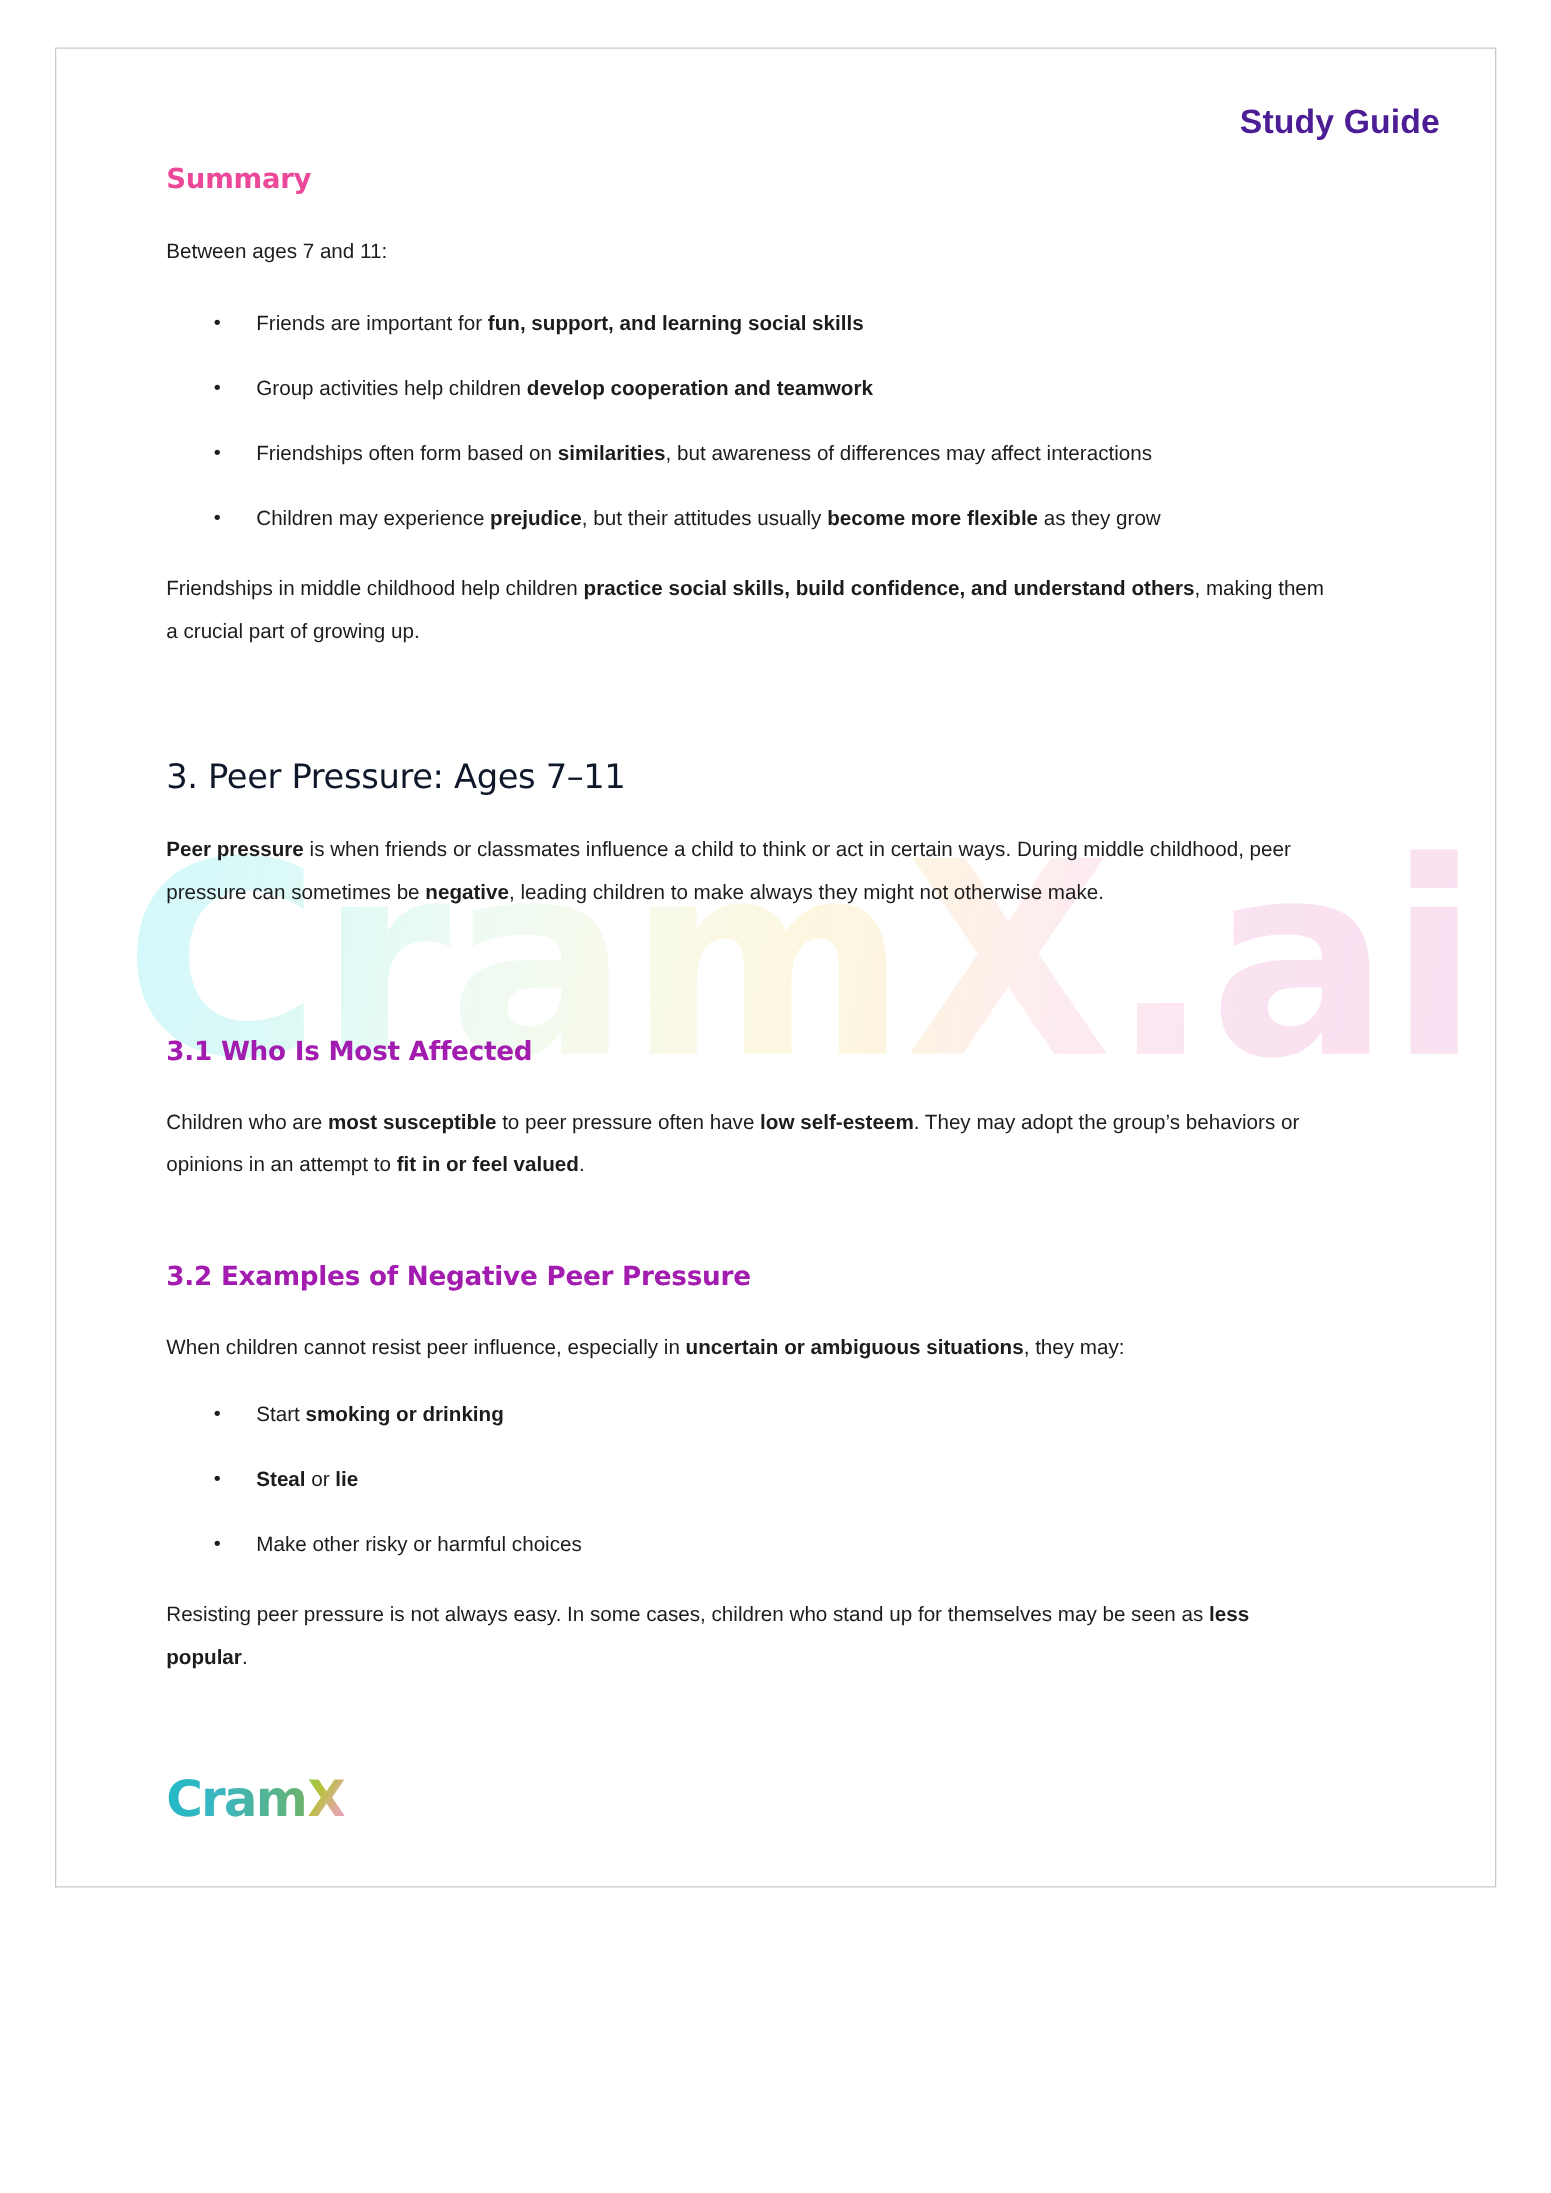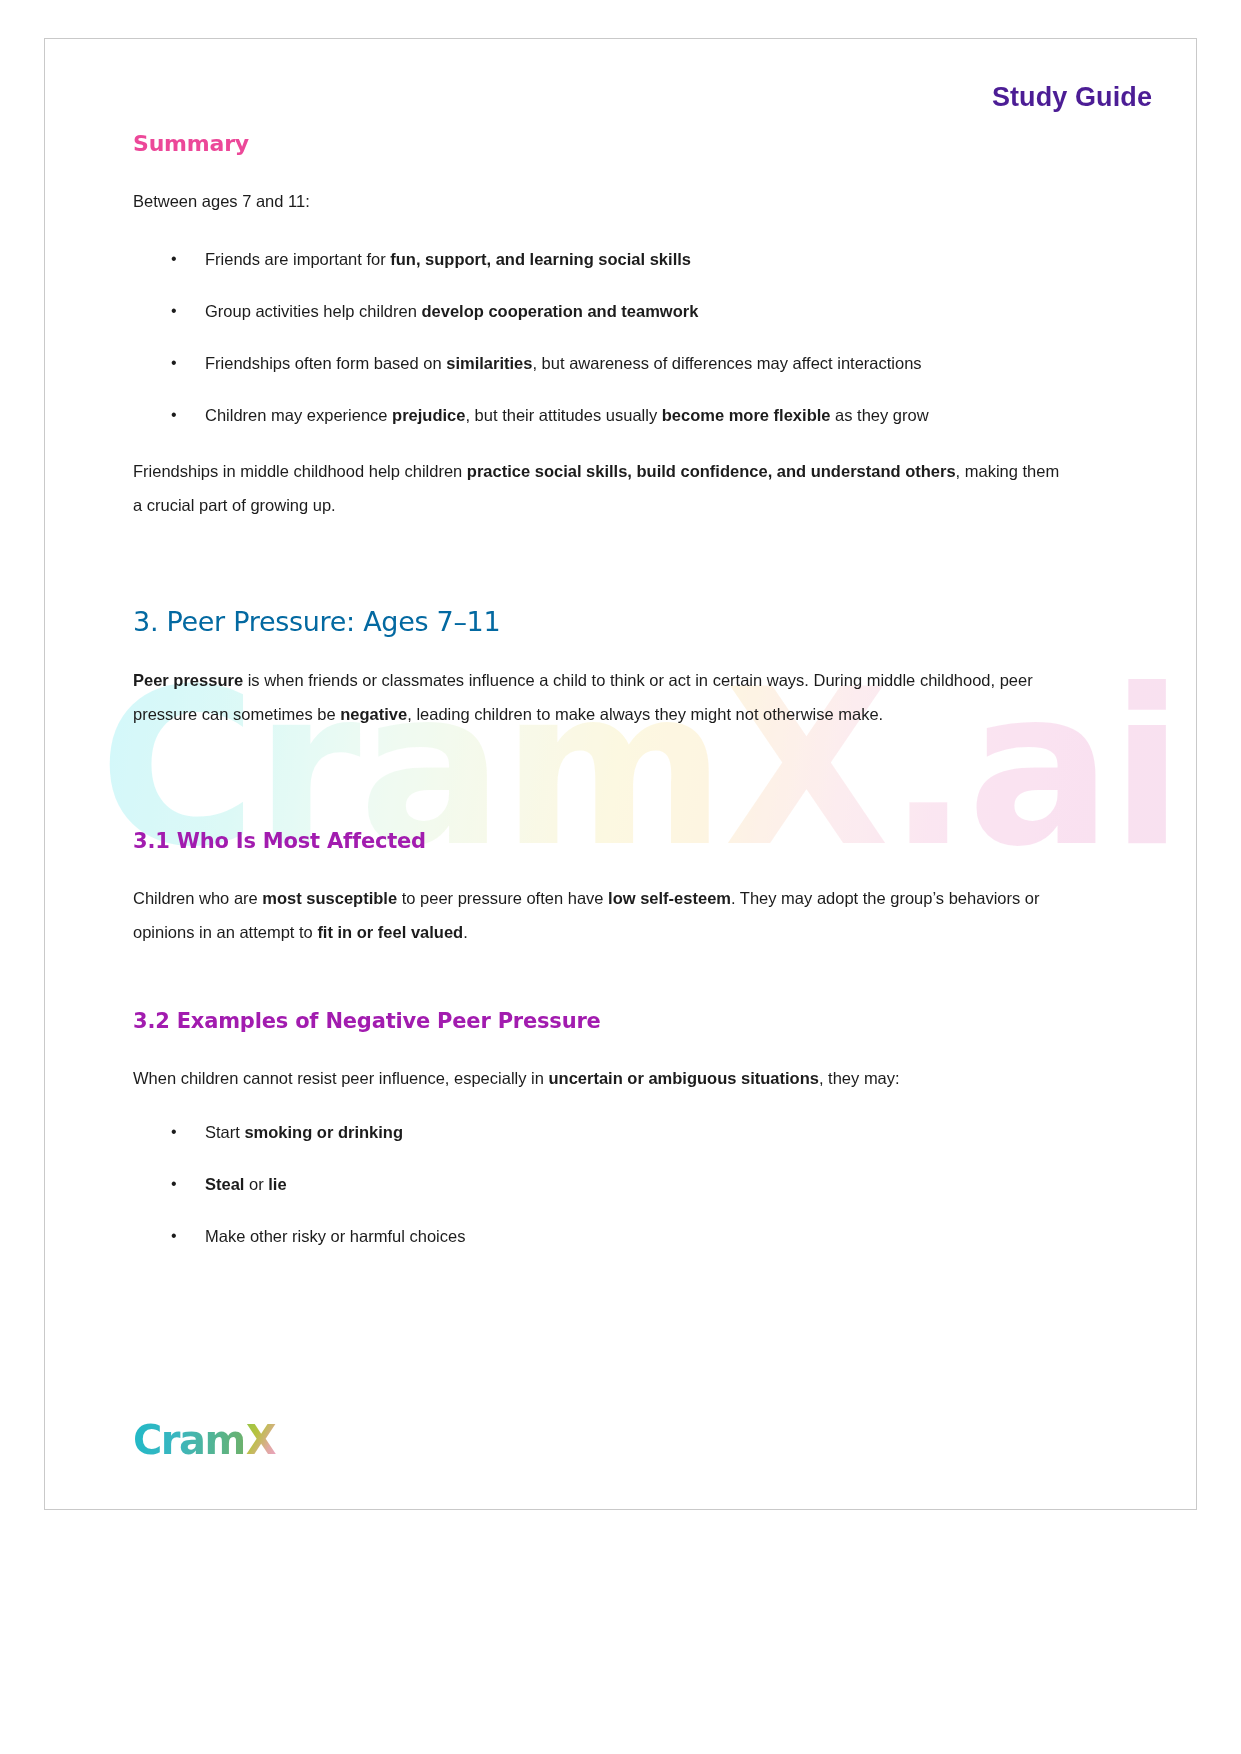--- a/index.html
+++ b/index.html
@@ -103,21 +103,21 @@
     font-weight: bold;
     color: #ec4899;
     margin: 0 0 28px 0;
     letter-spacing: -0.2px;
   }
 
   h1.section-h1 {
     font-family: "DejaVu Sans", sans-serif;
     font-size: 27px;
     font-weight: normal;
-    color: #0369a1;
+    color: #0f172a;
     margin: 0 0 26px 0;
     letter-spacing: -0.3px;
   }
 
   h3.section-h3 {
     font-family: "DejaVu Sans", sans-serif;
     font-size: 21px;
     font-weight: bold;
     color: #a21caf;
     margin: 0 0 28px 0;
@@ -271,20 +271,23 @@
           <li>
             <span class="bullet-dot">•</span>
             <span></span><b>Steal</b><span> or </span><b>lie</b><span></span>
           </li>
           <li>
             <span class="bullet-dot">•</span>
             <span>Make other risky or harmful choices</span><b></b><span></span>
           </li>
         </ul>
 
+        <p class="para">
+          <span>Resisting peer pressure is not always easy. In some cases, children who stand up for themselves may be seen as </span><b>less popular</b><span>.</span>
+        </p>
 
       </div>
     </div>
 
     <div class="footer-logo">
       <span class="logo-cram">Cram</span>
         <span class="logo-x">X</span>
     </div>
 
   </div>

